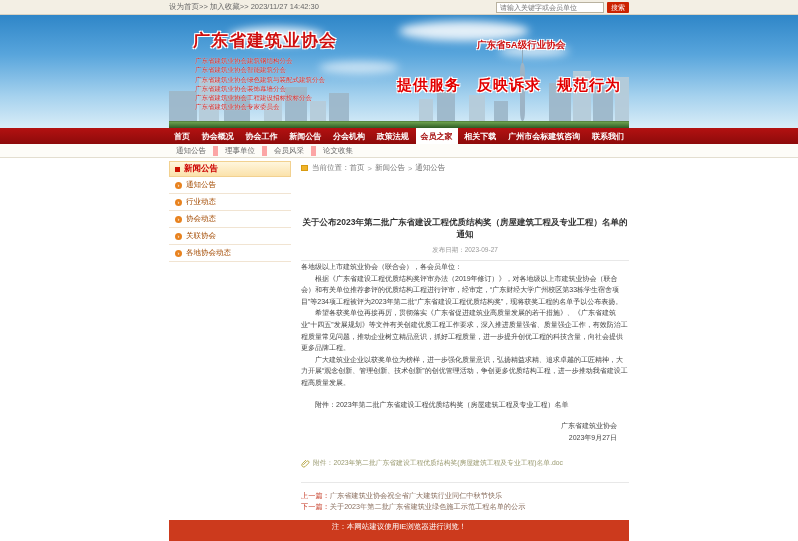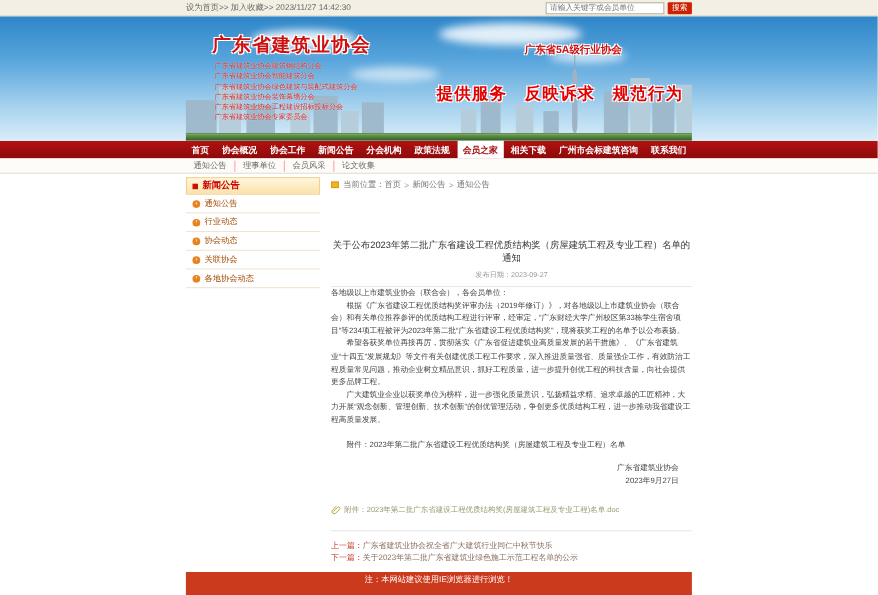--- a/index.html
+++ b/index.html
@@ -44,21 +44,21 @@
   .nav { height:16px; background:linear-gradient(180deg,#b31111,#8d0a0a); }
   .nav .wrap { display:flex; align-items:stretch; justify-content:space-between; height:100%; }
   .nav-item { display:flex; align-items:center; padding:0 5px; font-size:8px; font-weight:bold; color:#fff;
     text-decoration:none; white-space:nowrap; cursor:pointer; }
   .nav-item.active { background:#fff; color:#a50d0d; }
 
   
   .subnav { height:14px; background:#fdfcf8; border-bottom:1px solid #e3ded0; }
   .subnav .wrap { display:flex; align-items:center; height:100%; }
   .subnav a { font-size:7.5px; color:#6b6b6b; text-decoration:none; padding:0 7px; cursor:pointer; }
-  .subnav a + a { border-left:1px solid #fca5a5; }
+  .subnav a + a { border-left:5px solid #fca5a5; }
 
   
   .content { min-height:344px; }
   .content .wrap { display:flex; gap:10px; padding-top:3px; }
   .sidebar { width:122px; flex:none; }
   .side-head { height:16px; background:linear-gradient(180deg,#fff6dd,#fbe2ab); border:1px solid #f2d190;
     display:flex; align-items:center; padding:0 5px; }
   .side-sq { width:5px; height:5px; background:#cc1100; margin-right:4px; }
   .side-title { font-size:8.5px; font-weight:bold; color:#c00; }
   .side-item { display:flex; align-items:center; height:17px; border-bottom:1px solid #f1e4d2; padding-left:6px; cursor:pointer; }
@@ -66,21 +66,21 @@
     text-align:center; margin-right:4px; flex:none; }
   .side-item span.lbl { font-size:7.5px; color:#a34a00; }
 
   .main { flex:1; min-width:0; }
   .breadcrumb { display:flex; align-items:center; height:14px; font-size:7.5px; color:#777; }
   .loc-icon { width:7px; height:6px; background:#f0b429; border:1px solid #d89b12; margin-right:4px; }
   .breadcrumb a { color:#777; text-decoration:none; cursor:pointer; }
   .bc-sep { margin:0 3px; color:#999; }
 
   .art-head { text-align:center; border-bottom:1px solid #e8e8e8; padding-bottom:5px; margin-top:9px; }
-  .art-title { font-size:8.5px; font-weight:normal; color:#333;margin-top:42px; }
+  .art-title { font-size:8.5px; font-weight:bold; color:#333;margin-top:42px; }
   .art-date { font-size:6.5px; color:#999; margin-top:5px; }
   .doc-no { text-align:center; font-size:7.5px; color:#444; margin:8px 0 7px; }
   .para { font-size:7px; line-height:11.6px; color:#444; }
   .para.indent { text-indent:2em; }
   .sign { text-align:right; font-size:7px; line-height:12px; color:#444; padding-right:12px; margin-top:10px; }
   .attach-row { display:flex; align-items:center; margin-top:14px; cursor:pointer; }
   .attach-row a { font-size:6.8px; color:#9a9a70; text-decoration:none; }
   .clip { margin-right:3px; flex:none; }
 
   .pager { border-top:1px solid #e8e8e8; margin-top:14px; padding-top:7px; }

